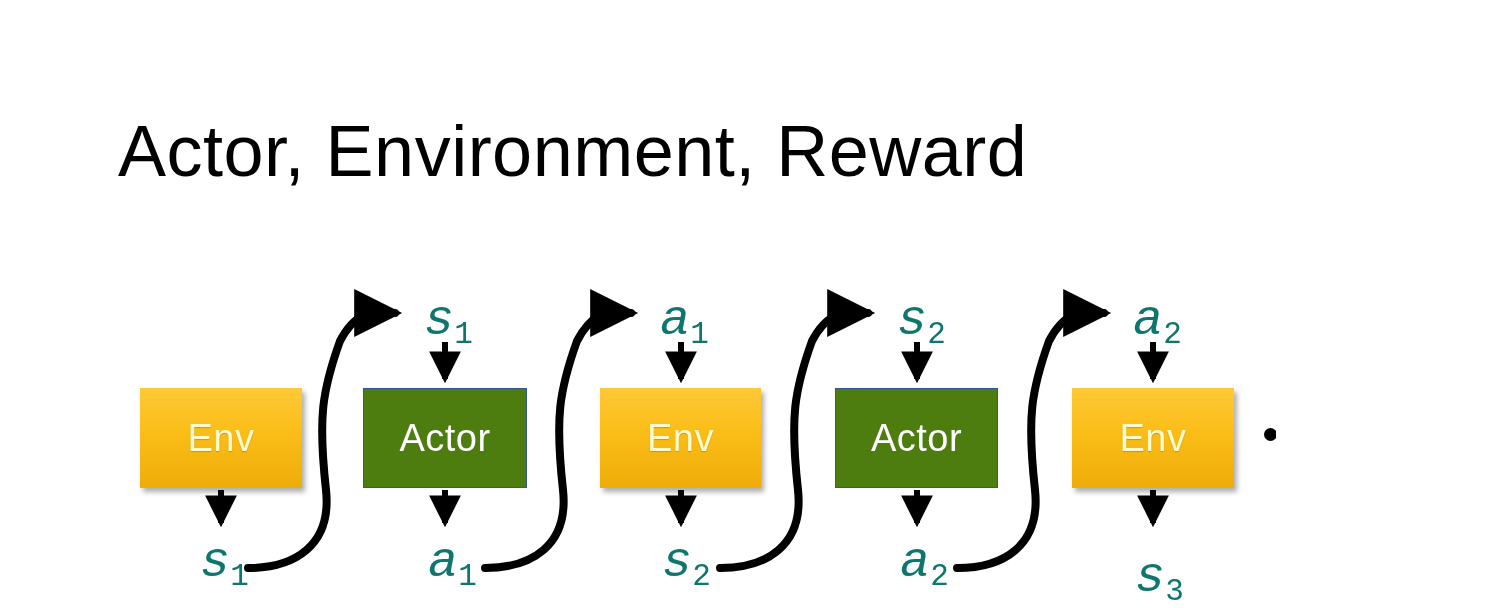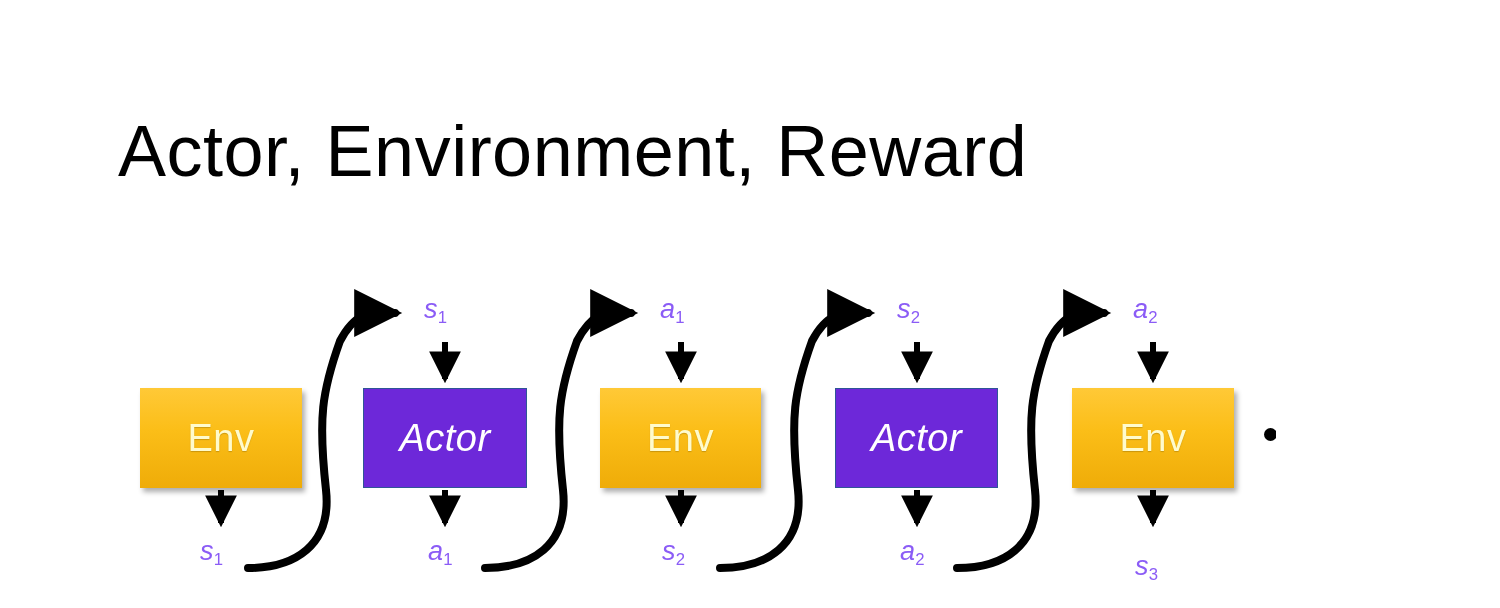--- a/index.html
+++ b/index.html
@@ -66,35 +66,34 @@
   }
   .block-env {
     background: linear-gradient(180deg, #FFC937 0%, #FBBE18 42%, #EFAC08 100%);
     box-shadow: 3px 4px 5px rgba(0, 0, 0, 0.32);
   }
   .block-env .block-label {
     color: #FFFBCC;
     text-shadow: 0 1px 1px rgba(120, 90, 0, 0.35);
   }
   .block-actor {
-    background: #6d28d9;
+    background: #4d7c0f;
     border: 1.5px solid #2F5597;
-    font-style: italic;
   }
   .block-actor .block-label {
     color: #FFFFFF;
   }
 
   
   .math-label {
     position: absolute;
-    font-family: Liberation Sans, sans-serif;
+    font-family: Liberation Mono, monospace;
     font-style: italic;
-    font-size: 27px;
-    color: #8b5cf6;
+    font-size: 50px;
+    color: #0f766e;
     line-height: 1;
     white-space: nowrap;
     user-select: none;
   }
   .math-label sub {
     font-size: 0.62em;
     font-style: normal;
     vertical-align: baseline;
     position: relative;
     top: 0.30em;

